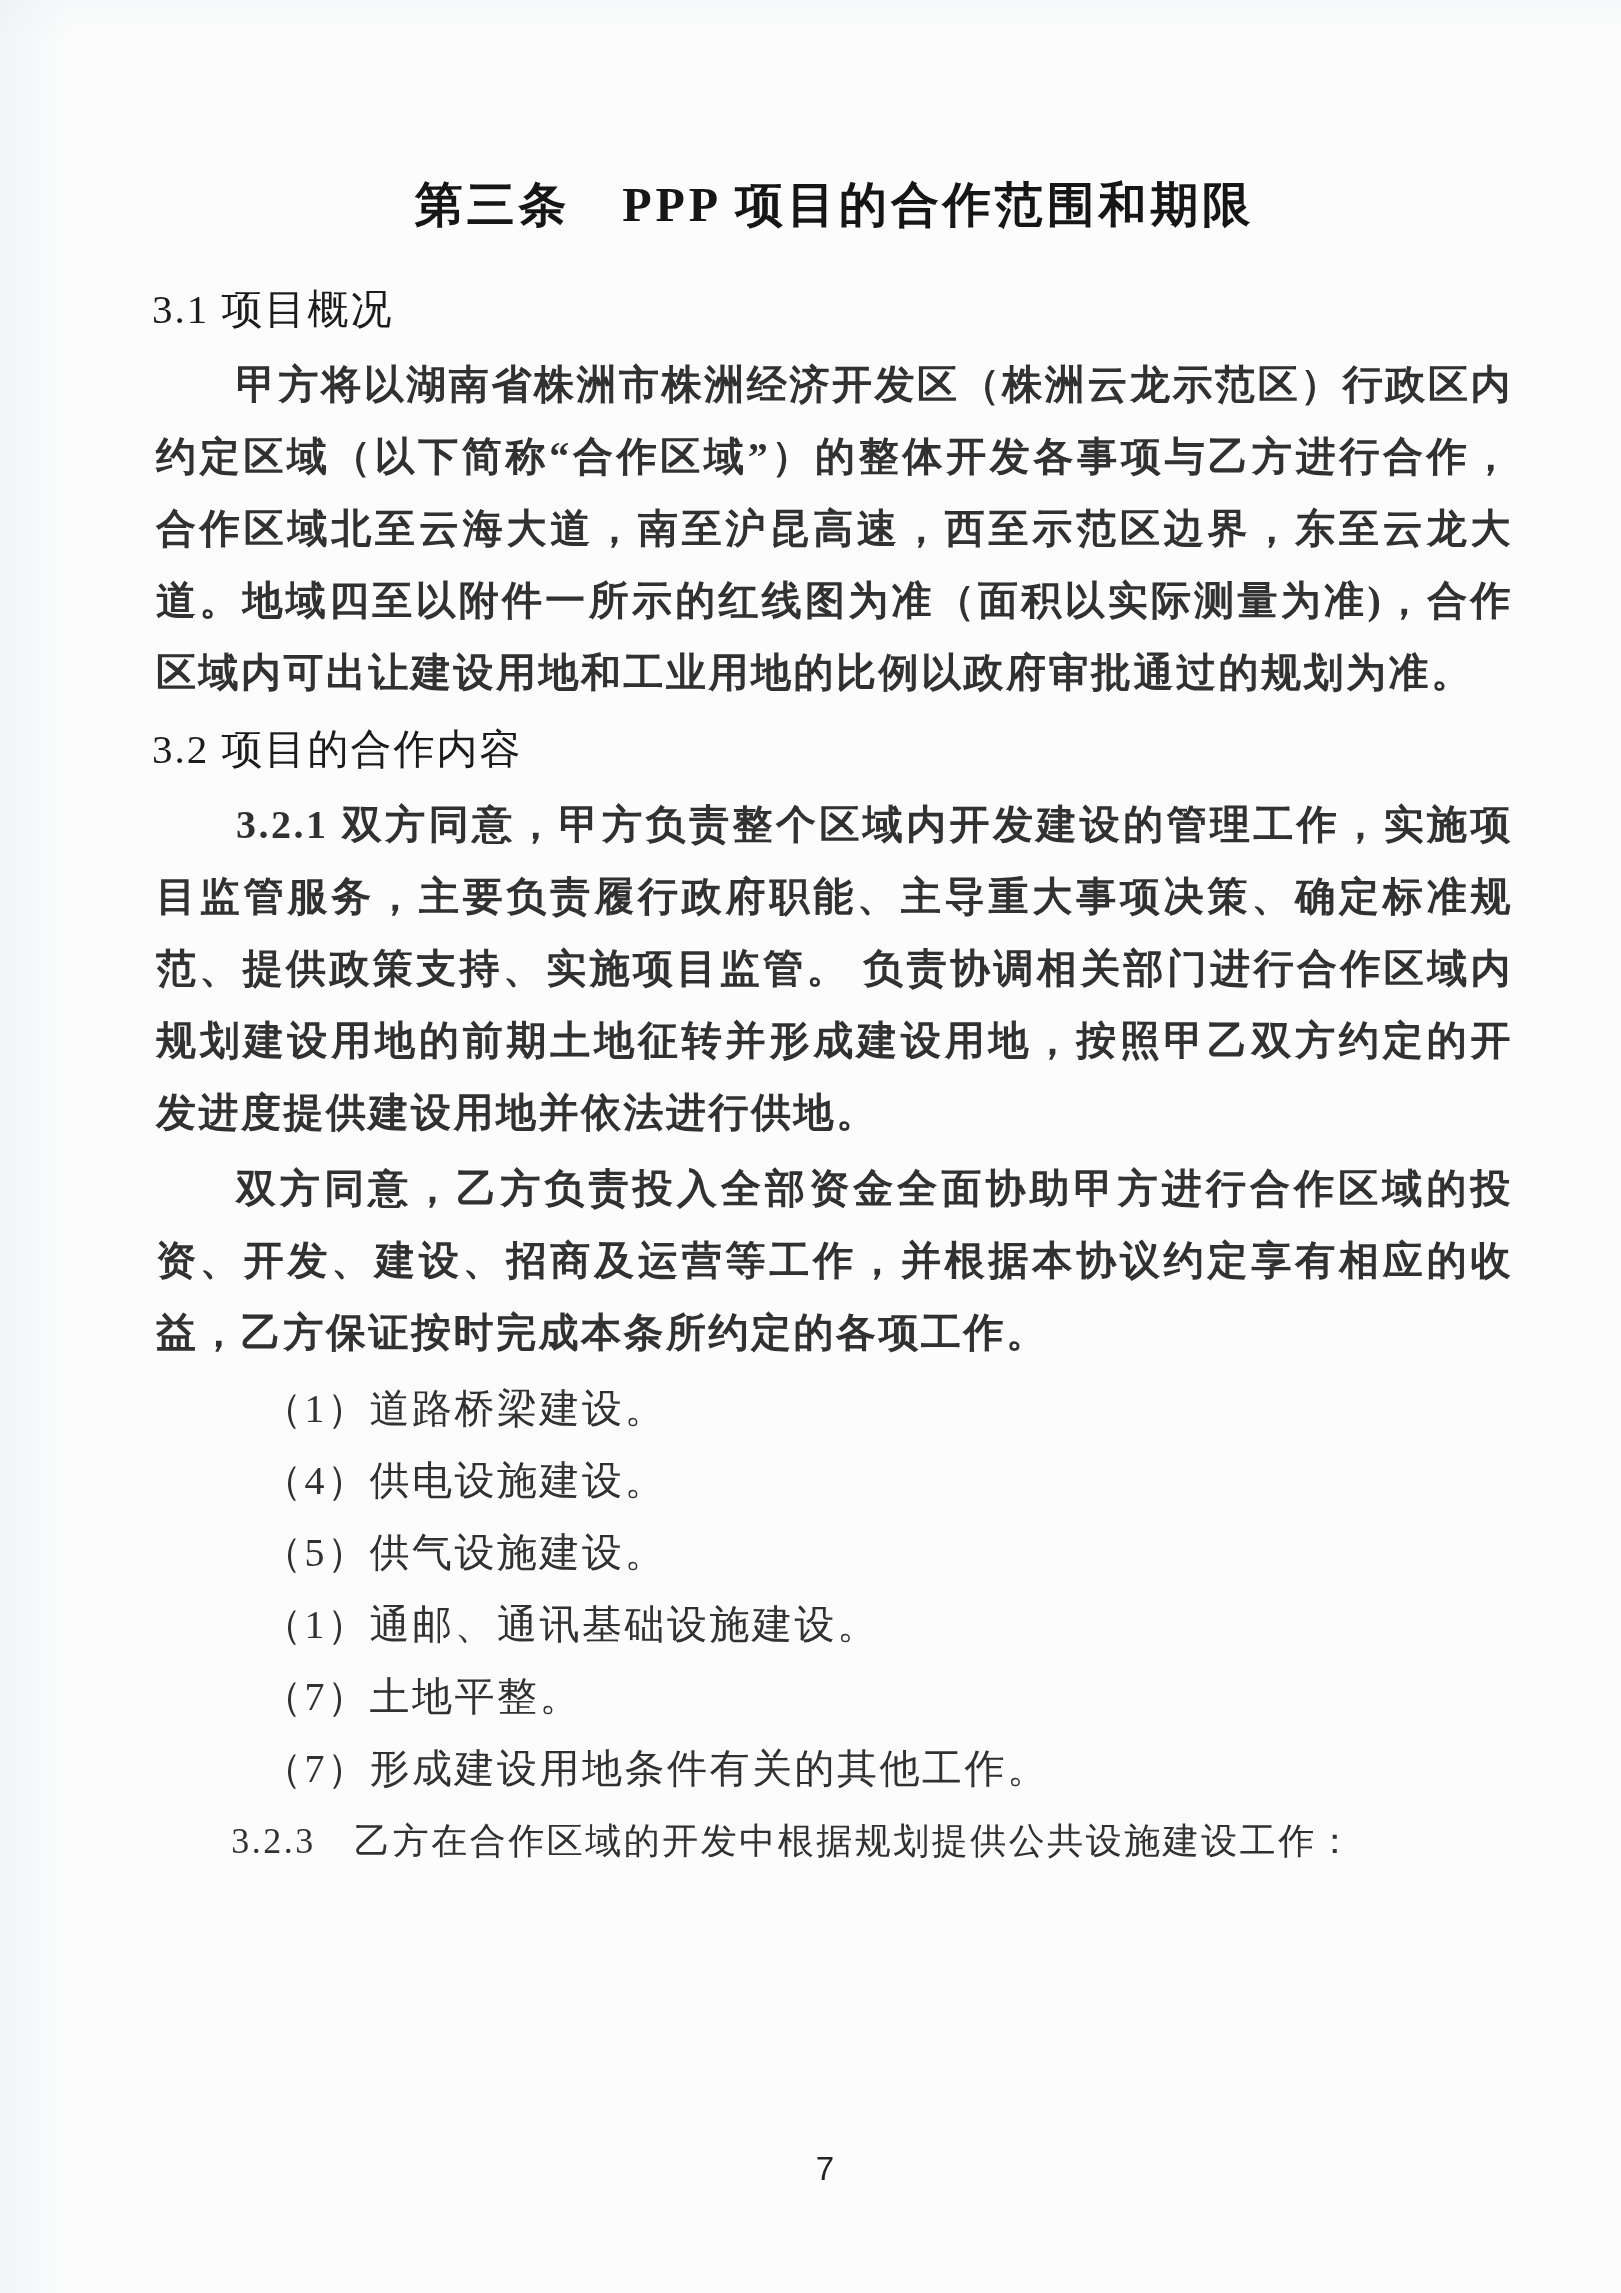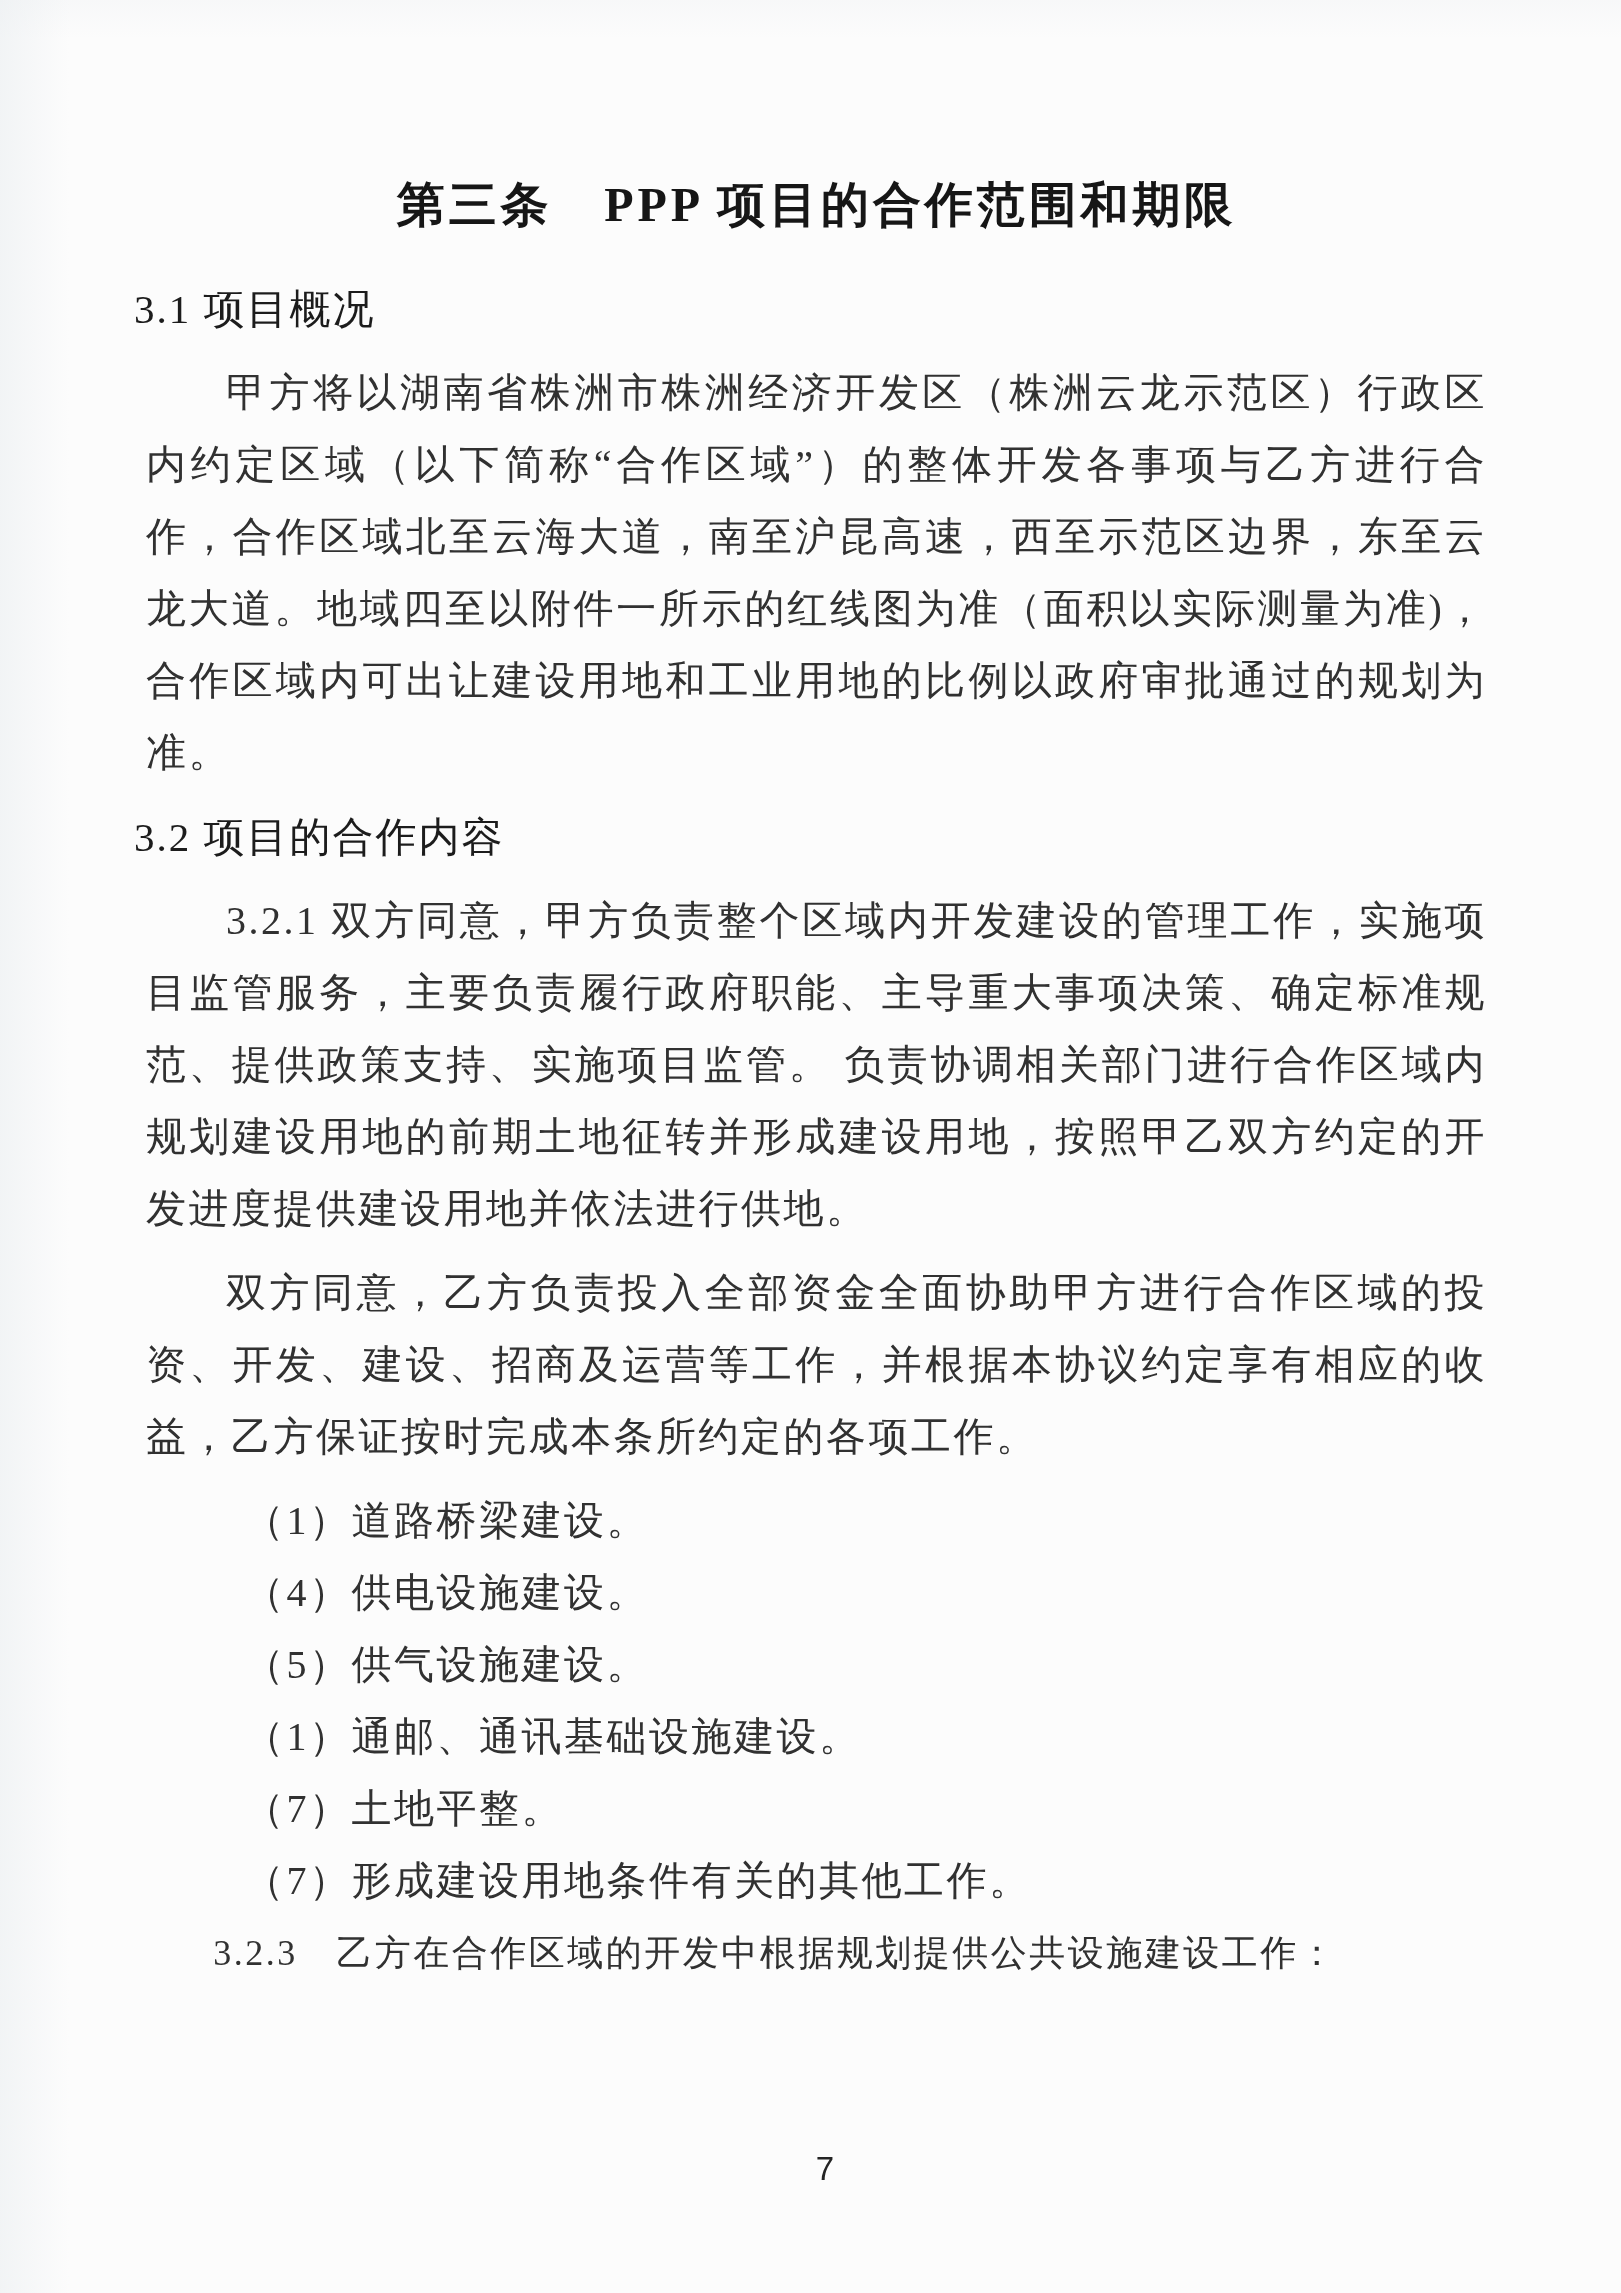--- a/index.html
+++ b/index.html
@@ -15,21 +15,21 @@
     background:
       linear-gradient(90deg, rgba(233,237,240,0.55) 0px, rgba(253,253,253,0) 69px),
       linear-gradient(180deg, rgba(240,242,244,0.4) 0px, rgba(253,253,253,0) 39px),
       #fcfcfc;
     overflow: hidden;
     font-family: "Liberation Serif", "DejaVu Serif", serif;
     color: #303030;
   }
   .content {
     position: absolute;
-    left: 134px;
+    left: 152px;
     top: 163px;
     width: 1365px;
   }
   .doc-title {
     margin: 0 0 25.5px 0;
     text-align: center;
     font-size: 48px;
     font-weight: bold;
     letter-spacing: 3.9px;
     line-height: 84px;
@@ -37,28 +37,29 @@
   }
   .sec-heading {
     margin: 0;
     font-size: 41px;
     font-weight: normal;
     letter-spacing: 2px;
     line-height: 72px;
     color: #1c1c1c;
   }
   .para {
-    margin: 12px;
+    margin: 4px;
     font-size: 40px;
     line-height: 72px;
     letter-spacing: 2.5px;
     text-align: justify;
     text-align-last: left;
     text-indent: 2em;
     color: #313131;
+    font-weight: bold;
   }
   .list-item {
     font-size: 40px;
     line-height: 72px;
     letter-spacing: 2.5px;
     padding-left: 110px;
     color: #313131;
   }
   .para-323 {
     margin: 0;

